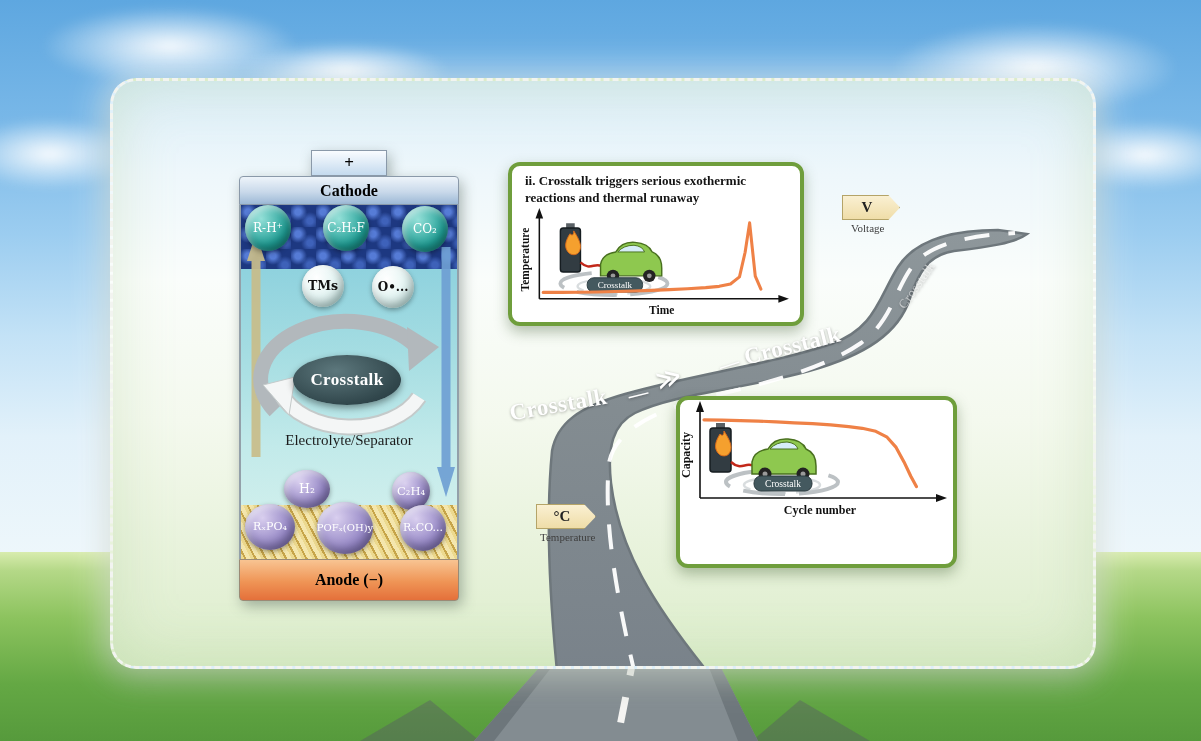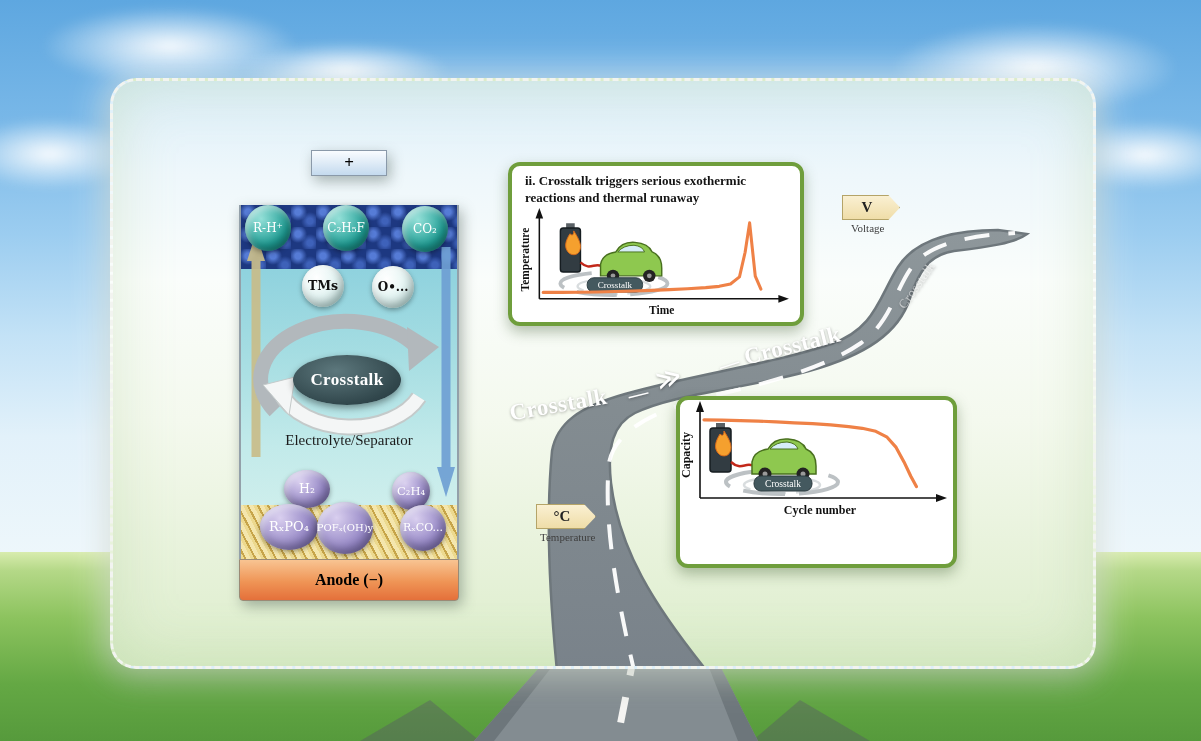--- a/index.html
+++ b/index.html
@@ -127,20 +127,21 @@
     <span class="rt" style="left:396px;top:311px;font-size:23px;transform:rotate(-10deg)">Crosstalk</span>
     <span class="rt" style="left:515px;top:301px;font-size:20px;transform:rotate(-14deg)">—</span>
     <span class="rt rt-ch" style="left:543px;top:283px;font-size:24px;transform:rotate(-16deg)">≫</span>
     <span class="rt" style="left:606px;top:271px;font-size:20px;transform:rotate(-18deg)">—</span>
     <span class="rt" style="left:630px;top:252px;font-size:23px;transform:rotate(-14deg)">Crosstalk</span>
     <span class="rt" style="left:795px;top:215px;font-size:13px;transform:rotate(-55deg);transform-origin:left bottom;color:rgba(255,255,255,.55);font-weight:400">Crosstalk</span>
   </div>
 
   <div class="battery">
     <div class="bat-terminal">+</div>
+    <div class="bat-cathode">Cathode</div>
     <div class="bat-body">
       <div class="bat-topband"></div>
       <div class="bat-sei"></div>
 
       <svg class="bat-arrows" viewBox="0 0 220 354">
         <g opacity="0.92">
           <line x1="15" y1="252" x2="15" y2="52" stroke="#c9bd8a" stroke-width="9"></line>
           <polygon points="6,56 24,56 15,28" fill="#c9bd8a"></polygon>
         </g>
         <g opacity="0.92">
@@ -162,21 +163,21 @@
 
       <div class="ball pale" style="left:61px;top:60px;width:42px;height:42px;font-size:12.5px">TMs</div>
       <div class="ball pale" style="left:131px;top:61px;width:42px;height:42px;font-size:12px">O•...</div>
 
       <div class="crosstalk-ellipse">Crosstalk</div>
       <div class="bat-elec-label">Electrolyte/Separator</div>
 
       <div class="ball purple" style="left:43px;top:265px;width:46px;height:38px;font-size:12.5px">H₂</div>
       <div class="ball purple" style="left:151px;top:267px;width:38px;height:38px;font-size:11.5px">C₂H₄</div>
 
-      <div class="ball purple" style="left:19px;top:299px;width:58px;height:46px;font-size:13px">RₓPO₄</div>
+      <div class="ball purple" style="left:4px;top:299px;width:50px;height:46px;font-size:11px">RₓPO₄</div>
       <div class="ball purple" style="left:76px;top:297px;width:52px;height:52px;font-size:10px;padding:0 2px">POFₓ(OH)y</div>
       <div class="ball purple" style="left:159px;top:300px;width:46px;height:46px;font-size:11px">RₓCO...</div>
     </div>
     <div class="bat-anode">Anode (−)</div>
   </div>
 
   <div class="inset" style="left:508px;top:162px;width:296px;height:164px">
     <div class="inset-title">ii. Crosstalk triggers serious exothermic reactions and thermal runaway</div>
     <svg viewBox="0 0 288 120" width="288" height="120">
       <g>

